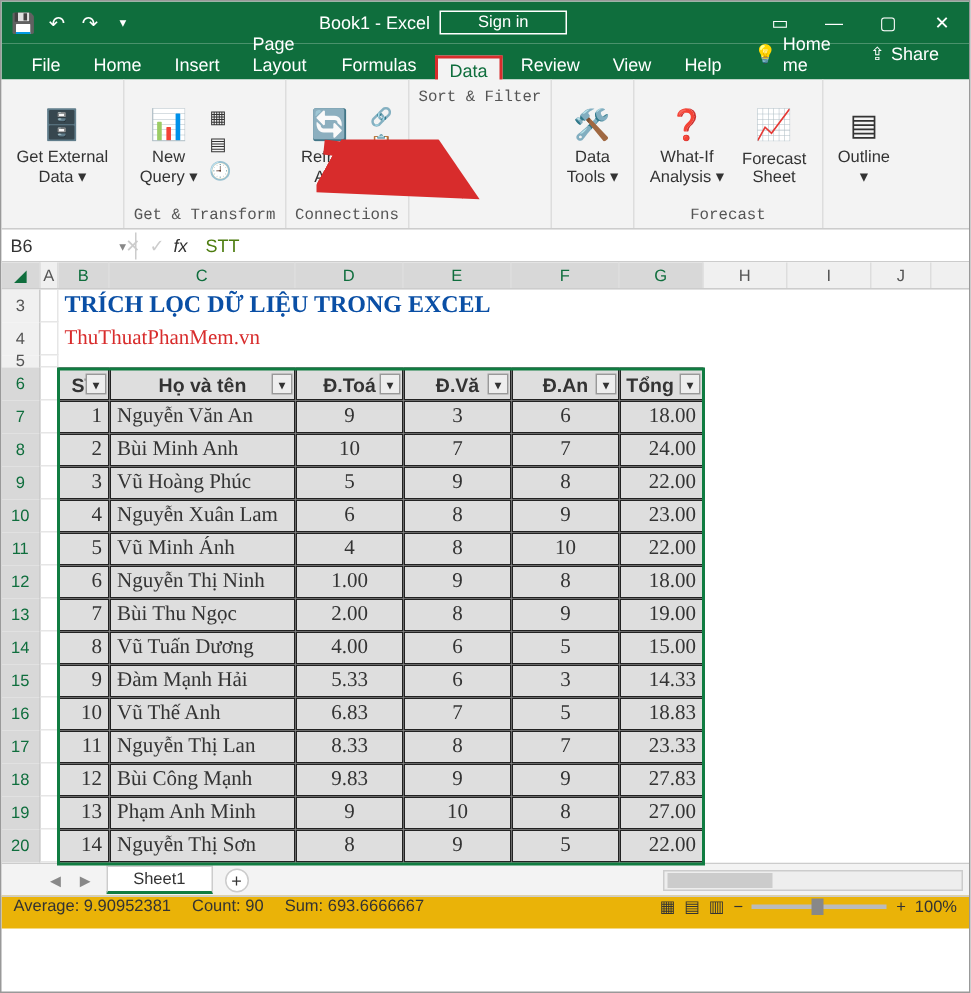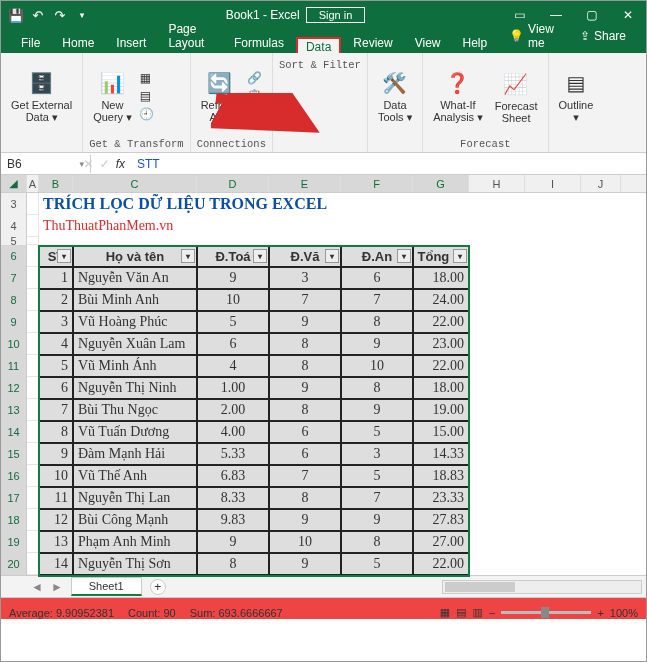--- a/index.html
+++ b/index.html
@@ -3,21 +3,21 @@
 <meta charset="utf-8">
 <style>
   * { box-sizing: border-box; margin: 0; padding: 0; font-family: "Segoe UI", Tahoma, sans-serif; }
   body { width: 647px; height: 662px; background: #fff; overflow: hidden; font-size: 12px; color: #333; border: 1px solid #999; }
 
   
   .title-bar { height: 28px; background: #0f6e3d; display: flex; align-items: center; }
   .qat { display: flex; align-items: center; gap: 8px; padding-left: 8px; }
   .qat-icon { width: 14px; height: 14px; display: flex; align-items: center; justify-content: center; color: #fff; font-size: 13px; }
   .title-center { flex: 1; text-align: center; color: #fff; font-size: 12px; display: flex; align-items: center; justify-content: center; gap: 6px; }
-  .signin { border: 1px solid #fff; color: #fff; padding: 1px 12px; font-size: 11px; }
+  .signin { border: 1px solid #fff; color: #fff; padding: 1px 25px; font-size: 11px; }
   .win-ctrl { display: flex; }
   .win-btn { width: 36px; height: 28px; display: flex; align-items: center; justify-content: center; color: #fff; font-size: 12px; }
 
   
   .tab-row { height: 24px; background: #0f6e3d; display: flex; align-items: flex-end; padding-left: 10px; gap: 2px; }
   .tab { padding: 3px 10px; color: #fff; font-size: 12px; cursor: pointer; }
   .tab.active { background: #f3f3f3; color: #0f6e3d; border: 2px solid #d82c2c; border-bottom: none; position: relative; top: 2px; padding: 1px 8px; }
   .tab-right { margin-left: auto; display: flex; gap: 6px; padding-right: 10px; }
   .tab-right .tab { display: flex; align-items: center; gap: 4px; }
 
@@ -31,21 +31,21 @@
   .filter-highlight { border: 2px solid #d82c2c; padding: 2px 6px; }
   .smallimg { width: 16px; height: 16px; display: inline-block; }
 
   
   .red-arrow { position: absolute; left: 210px; top: 40px; width: 110px; height: 42px; pointer-events: none; }
 
   
   .formula-row { display: flex; align-items: center; border-bottom: 1px solid #ccc; height: 22px; background: #fff; }
   .name-box { width: 90px; border-right: 1px solid #ccc; padding: 2px 6px; font-size: 12px; display: flex; align-items: center; }
   .fx { width: 40px; display: flex; align-items: center; justify-content: flex-end; gap: 6px; padding-right: 6px; }
-  .fx-val { flex: 1; padding: 2px 6px; font-size: 12px; color: #1d4ed8; }
+  .fx-val { flex: 1; padding: 2px 6px; font-size: 12px; color: #4d7c0f; }
 
   
   .sheet-area { position: relative; background: #fff; }
   .col-headers { display: flex; height: 18px; border-bottom: 1px solid #ccc; background: #f0f0f0; }
   .chdr { border-right: 1px solid #ddd; text-align: center; font-size: 11px; color: #555; display: flex; align-items: center; justify-content: center; position: relative; }
   .row-hdr { width: 26px; border-right: 1px solid #ccc; background: #f0f0f0; text-align: center; font-size: 11px; color: #555; display: flex; align-items: center; justify-content: center; }
   .row { display: flex; }
   .cell { border-right: 1px solid #e6e6e6; border-bottom: 1px solid #e6e6e6; padding: 0 4px; display: flex; align-items: center; overflow: hidden; white-space: nowrap; }
 
   
@@ -62,21 +62,21 @@
 
   .sel-marquee { position: absolute; border: 2px solid #107c41; pointer-events: none; }
 
   
   .sheet-tabs { height: 22px; display: flex; align-items: center; border-top: 1px solid #ccc; background: #f3f3f3; padding-left: 30px; gap: 8px; }
   .sheet-tab { background: #fff; border: 1px solid #ccc; border-bottom: 2px solid #107c41; padding: 2px 17px; font-size: 11px; }
   .plus-tab { border: 1px solid #ccc; border-radius: 50%; width: 16px; height: 16px; display: flex; align-items: center; justify-content: center; font-size: 12px; background: #fff; }
   .scroll-track { margin-left: auto; width: 200px; height: 14px; background: #eee; border: 1px solid #ccc; position: relative; margin-right: 4px; }
   .scroll-thumb { position: absolute; left: 2px; top: 1px; width: 70px; height: 10px; background: #ccc; }
 
-  .status-bar { height: 22px; background: #ef4444; border-top: 1px solid #ccc; display: flex; align-items: flex-end; padding: 0 8px; font-size: 11px; gap: 14px; }
+  .status-bar { height: 22px; background: #eab308; border-top: 1px solid #ccc; display: flex; align-items: flex-start; padding: 0 8px; font-size: 11px; gap: 14px; }
   .status-right { margin-left: auto; display: flex; align-items: center; gap: 6px; }
   .slider { width: 90px; height: 3px; background: #bbb; position: relative; }
   .slider-thumb { position: absolute; left: 40px; top: -4px; width: 8px; height: 11px; background: #888; }
 
   .row-data { height: 22px; }
   .hdr-active { background: #d8d8d8; color: #0f6e3d; }
 </style>
 </head>
 <body>
 
@@ -105,21 +105,21 @@
   <div class="tab">Insert</div>
   <div class="tab">Page Layout</div>
   <div class="tab">Formulas</div>
   <div class="tab active">Data</div>
   <div class="tab">Review</div>
   <div class="tab">View</div>
   <div class="tab">Help</div>
   <div class="tab-right">
     <div class="tab">
         <span>💡</span>
-        <span>View me</span>
+        <span>Home me</span>
       </div>
     <div class="tab">
         <span>⇪</span>
         <span>Share</span>
       </div>
   </div>
 </div>
 
 <div class="ribbon">
   <div class="rgroup" style="min-width:60px">

